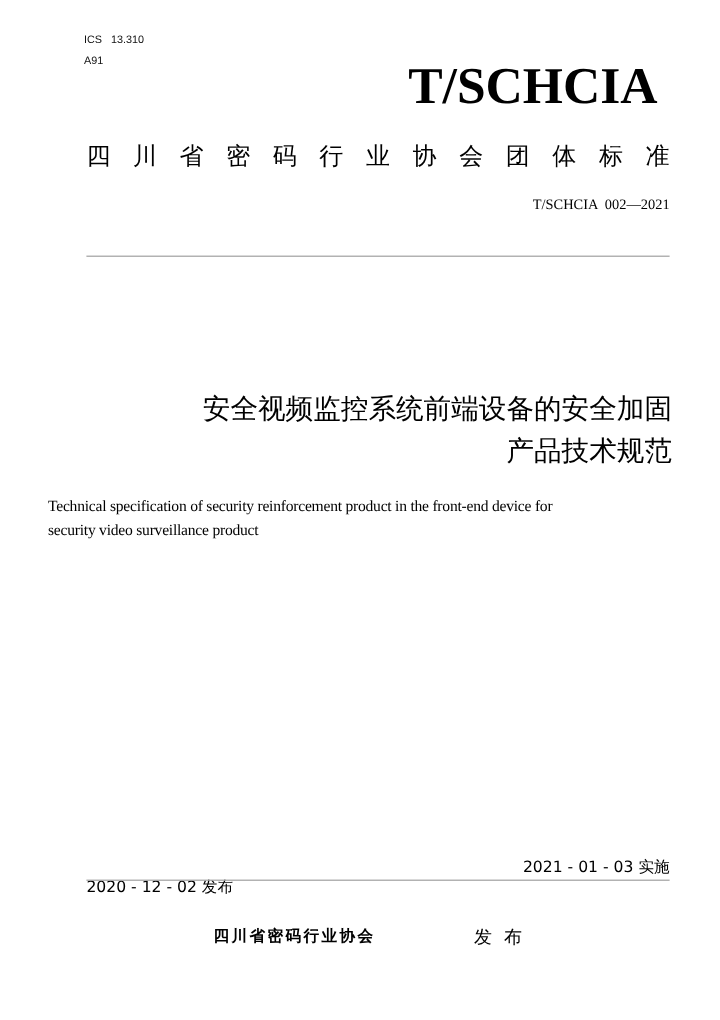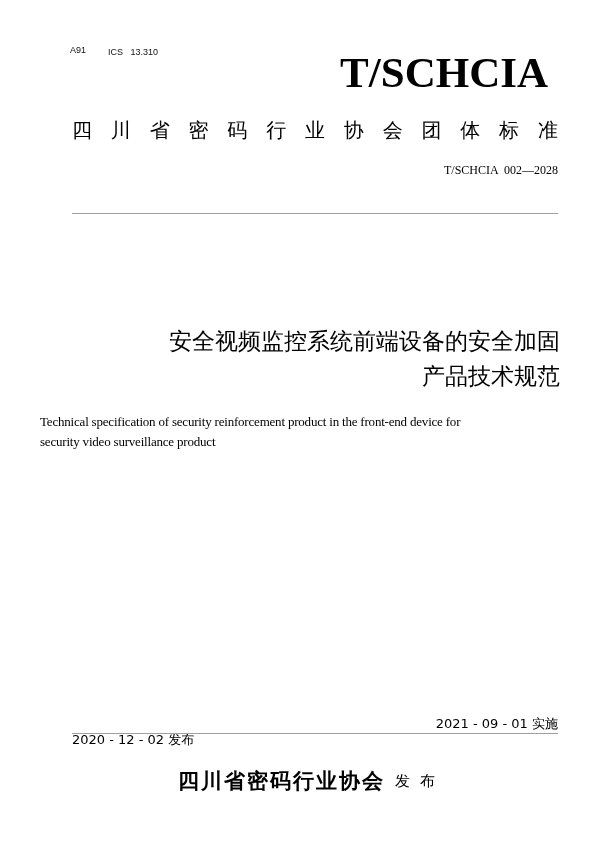--- a/index.html
+++ b/index.html
@@ -17,21 +17,21 @@
     }
     .abs { position: absolute; }
 
     .ics, .ccs {
       left: 70px;
       font-family: "Liberation Sans", sans-serif;
       font-size: 9px;
       color: #111;
       white-space: pre;
     }
-    .ics { top: 47px; margin-left: 38px; }
+    .ics { top: 28px; }
     .ccs { top: 45px; }
 
     .std-logo {
       left: 236px;
       top: 50px;
       width: 312px;
       text-align: right;
       font-family: Liberation Serif, serif;
       font-weight: bold;
       font-size: 43px;
@@ -93,21 +93,21 @@
       font-size: 13px;
       line-height: 18px;
       white-space: pre;
     }
     .date-issue { left: 72px; margin-top: 16px; }
     .date-impl { right: 42px; }
 
     .publisher {
       left: 178px;
       top: 770px;
-      font-size: 21px;
+      font-size: 13px;
       line-height: 22px;
       letter-spacing: 2px;
       font-weight: bold;
     }
     .publish-label {
       left: 395px;
       top: 770px;
       font-size: 15px;
       line-height: 22px;
       letter-spacing: 10px;
@@ -130,29 +130,29 @@
   <span>行</span>
   <span>业</span>
   <span>协</span>
   <span>会</span>
   <span>团</span>
   <span>体</span>
   <span>标</span>
   <span>准</span>
 </div>
 
-<div class="abs std-number">T/SCHCIA  002—2028</div>
+<div class="abs std-number">T/SCHCIA  002—2021</div>
 
 <div class="abs rule rule-top"></div>
 
 <div class="abs title-cn title-cn-1">安全视频监控系统前端设备的安全加固</div>
 <div class="abs title-cn title-cn-2">产品技术规范</div>
 
 <div class="abs title-en title-en-1">Technical specification of security reinforcement product in the front-end device for</div>
 <div class="abs title-en title-en-2">security video surveillance product</div>
 
 <div class="abs date date-issue">2020 - 12 - 02 发布</div>
-<div class="abs date date-impl">2021 - 09 - 01 实施</div>
+<div class="abs date date-impl">2021 - 01 - 03 实施</div>
 
 <div class="abs rule rule-bottom"></div>
 
 <div class="abs publisher">四川省密码行业协会</div>
 <div class="abs publish-label">发布</div>
 
 </body></html>

